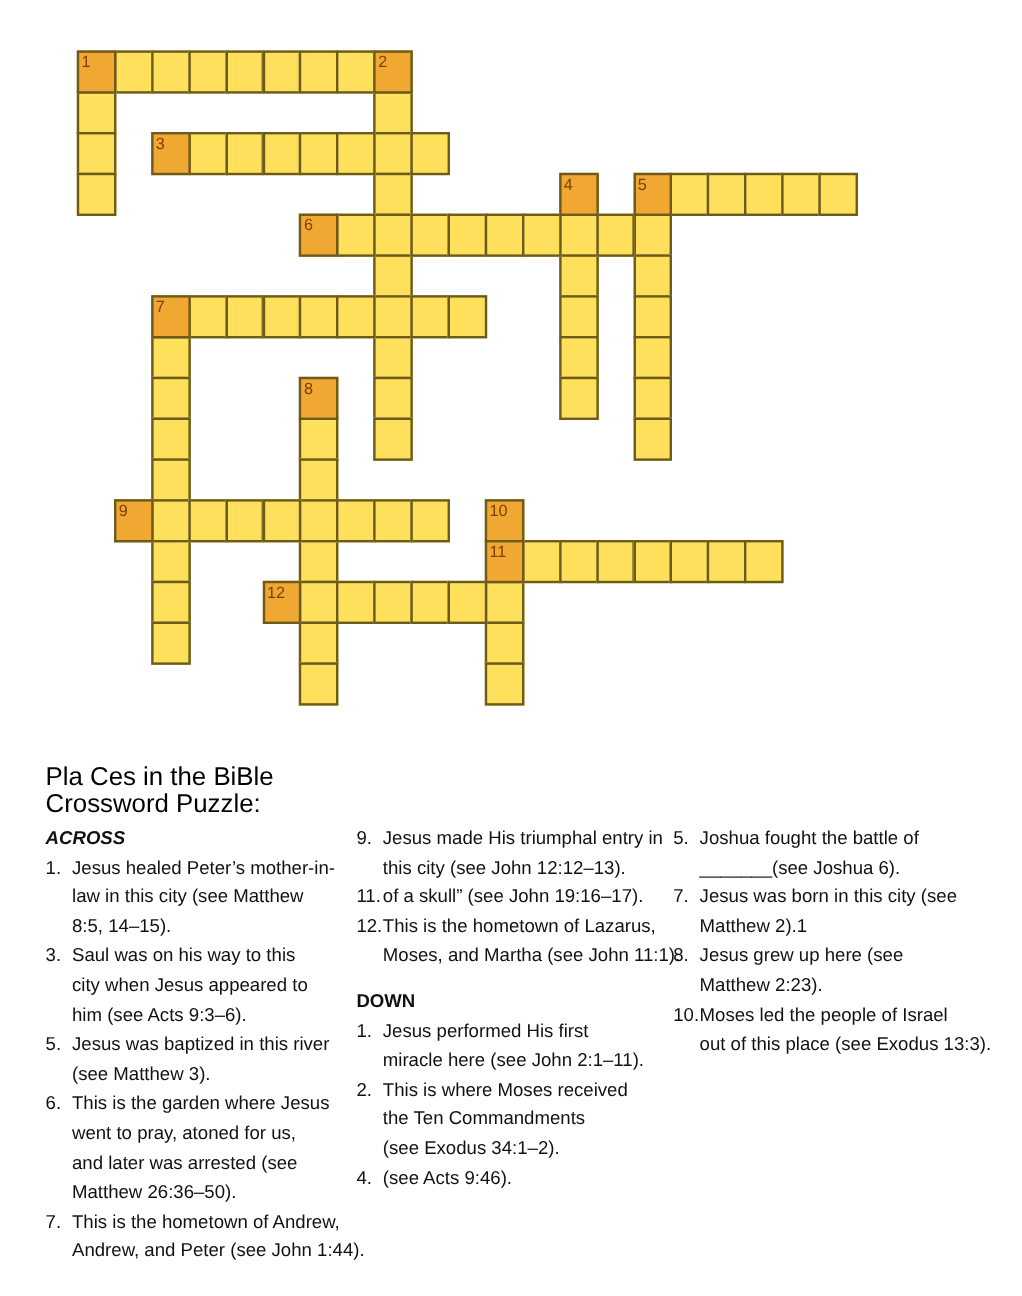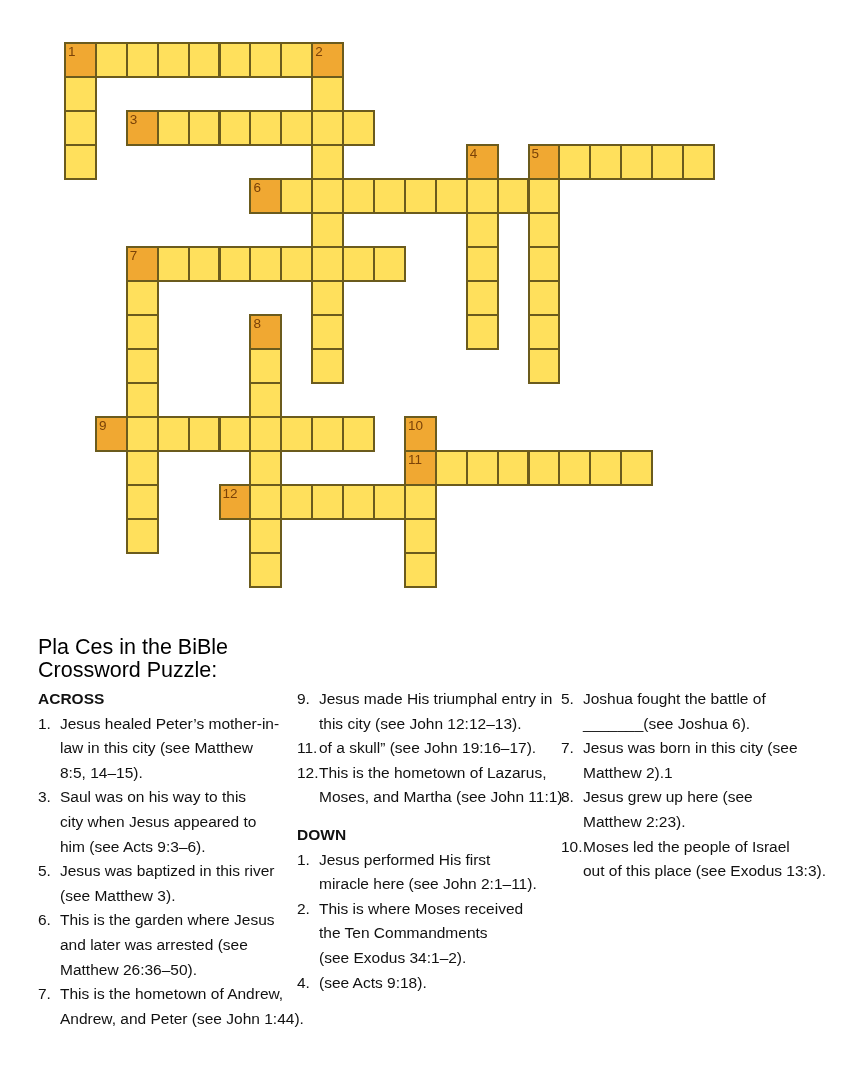--- a/index.html
+++ b/index.html
@@ -57,21 +57,21 @@
   }
   .col-0 { left: 38px;  width: 255px; }
   .col-1 { left: 297px; width: 260px; }
   .col-2 { left: 561px; width: 290px; }
   .clue-header {
     font-weight: 700;
     line-height: 24.6px;
     margin: 13px 0 0 0;
     white-space: nowrap;
   }
-  .clue-col .clue-header:first-child { margin-top: 0; }
+  .clue-col .clue-header:first-child { margin-top: 0; font-style: italic; }
   .clue {
     position: relative;
     padding-left: 22px;
   }
   .clue-num {
     position: absolute;
     left: 0;
     top: 0;
     width: 21px;
     line-height: 24.6px;
@@ -234,20 +234,21 @@
         <div class="clue-line">him (see Acts 9:3–6).</div>
       </div>
       <div class="clue">
         <span class="clue-num">5.</span>
         <div class="clue-line">Jesus was baptized in this river</div>
         <div class="clue-line">(see Matthew 3).</div>
       </div>
       <div class="clue">
         <span class="clue-num">6.</span>
         <div class="clue-line">This is the garden where Jesus</div>
+        <div class="clue-line">went to pray, atoned for us,</div>
         <div class="clue-line">and later was arrested (see</div>
         <div class="clue-line">Matthew 26:36–50).</div>
       </div>
       <div class="clue">
         <span class="clue-num">7.</span>
         <div class="clue-line">This is the hometown of Andrew,</div>
         <div class="clue-line">Andrew, and Peter (see John 1:44).</div>
       </div>
     </div>
   <div class="clue-col col-1">
@@ -272,21 +273,21 @@
         <div class="clue-line">miracle here (see John 2:1–11).</div>
       </div>
       <div class="clue">
         <span class="clue-num">2.</span>
         <div class="clue-line">This is where Moses received</div>
         <div class="clue-line">the Ten Commandments</div>
         <div class="clue-line">(see Exodus 34:1–2).</div>
       </div>
       <div class="clue">
         <span class="clue-num">4.</span>
-        <div class="clue-line">(see Acts 9:18).</div>
+        <div class="clue-line">(see Acts 9:46).</div>
       </div>
     </div>
   <div class="clue-col col-2">
       <div class="clue">
         <span class="clue-num">5.</span>
         <div class="clue-line">Joshua fought the battle of</div>
         <div class="clue-line">_______(see Joshua 6).</div>
       </div>
       <div class="clue">
         <span class="clue-num">7.</span>

